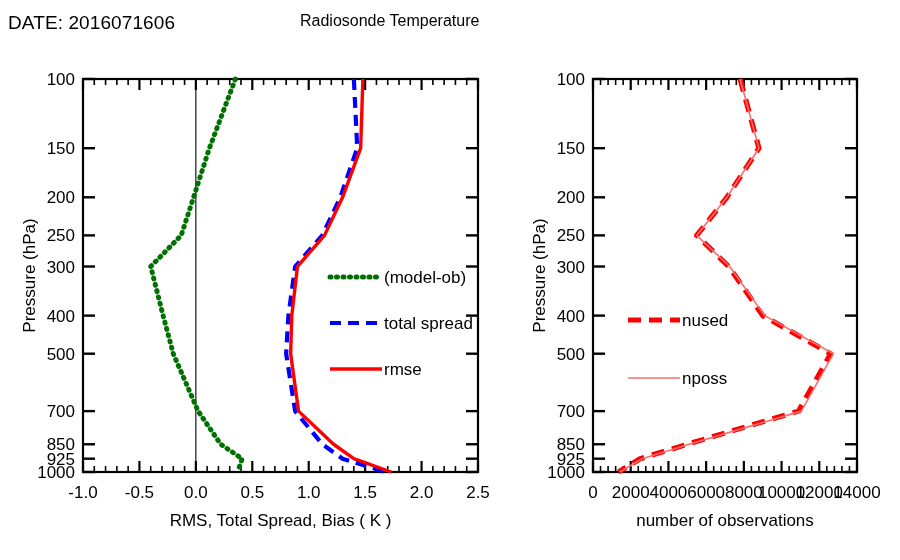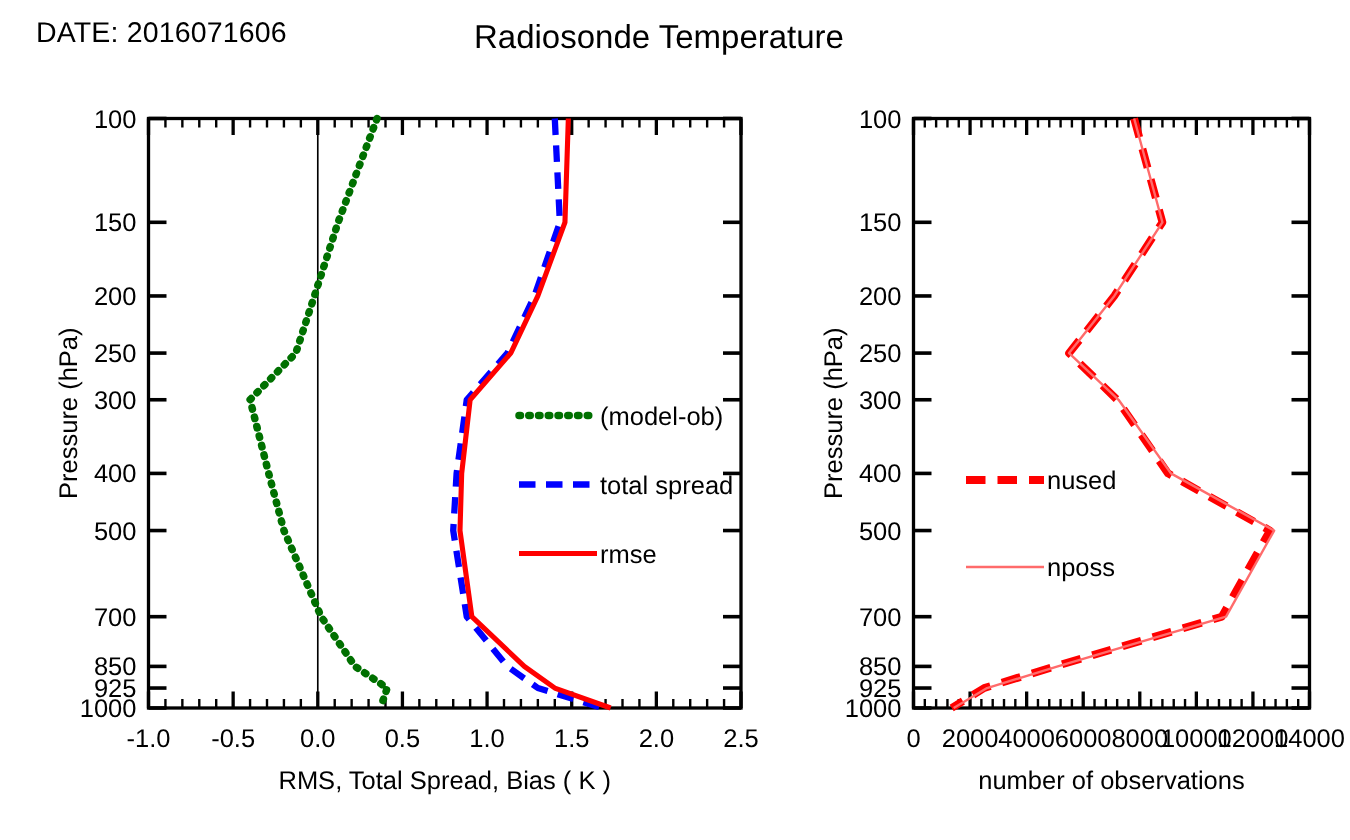--- a/index.html
+++ b/index.html
@@ -1,20 +1,20 @@
 <!DOCTYPE html>
 <html><head>
 <meta charset="utf-8">
 <style>
   html,body{margin:0;padding:0;background:#ffffff;}
   body{width:900px;height:560px;position:relative;overflow:hidden;
        font-family:"Liberation Sans",sans-serif;color:#000;}
-  #root{position:absolute;inset:0;margin-left:16px;}
+  #root{position:absolute;inset:0;}
   .date-label{position:absolute;left:8px;top:12px;font-size:19px;letter-spacing:0.1px;}
-  .title-shift{position:absolute;left:300px;top:12px;font-size:22px;white-space:nowrap;}
+  .title-shift{position:absolute;left:300px;top:12px;font-size:16px;white-space:nowrap;}
   svg{position:absolute;left:0;top:0;}
   text{font-family:"Liberation Sans",sans-serif;fill:#000;}
   .tick-lbl{font-size:17px;}
   .axis-title{font-size:17px;}
   .legend-lbl{font-size:17px;}
 </style>
 </head>
 <body>
 
 <div id="root">

